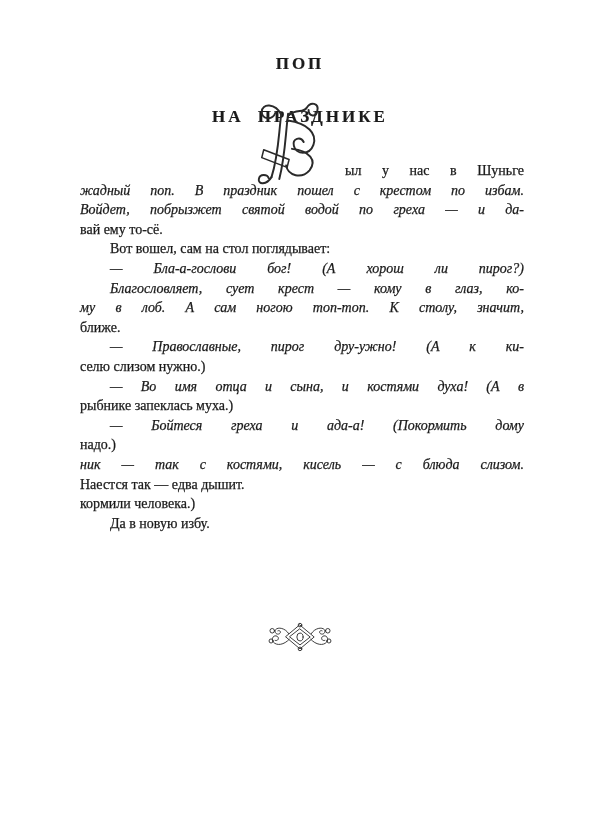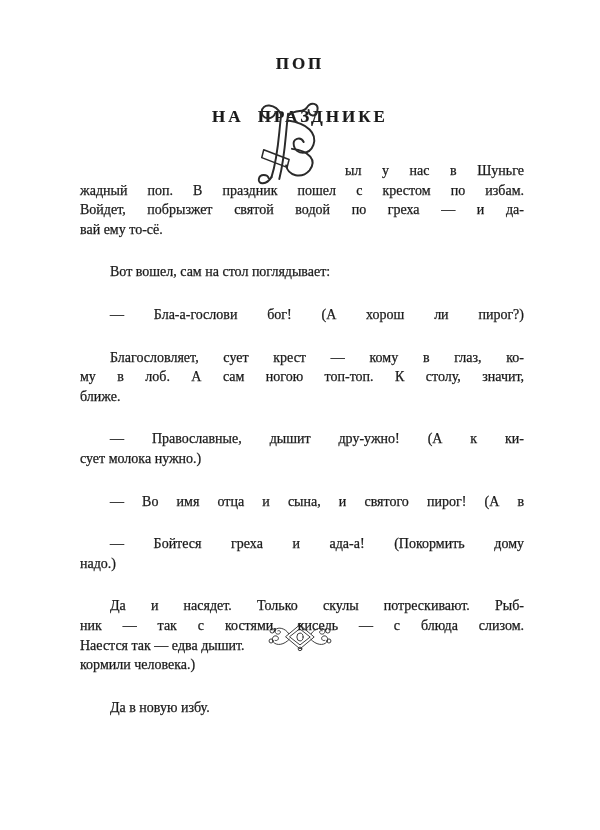--- a/index.html
+++ b/index.html
@@ -34,22 +34,23 @@
   }
   .line{
     height:19.6px;
     white-space:nowrap;
   }
   .line.justify{
     white-space:normal;
     text-align:justify;
     text-align-last:justify;
     text-justify:inter-word;
+    font-style:italic;
   }
-  .line.indent{padding-left:30px;margin-top:23px;}
+  .line.indent{padding-left:30px;}
   .first-line{
     position:relative;
     height:19.6px;
   }
   .first-line-text{
     display:block;
     margin-left:265px;
     text-align:justify;
     text-align-last:justify;
   }
@@ -103,26 +104,26 @@
     </div>
     <div id="body-lines">
         <div class="line justify">жадный поп. В праздник пошел с крестом по избам.</div>
         <div class="line justify">Войдет, побрызжет святой водой по греха — и да-</div>
         <div class="line">вай ему то-сё.</div>
         <div class="line indent">Вот вошел, сам на стол поглядывает:</div>
         <div class="line justify indent">— Бла-а-гослови бог! (А хорош ли пирог?)</div>
         <div class="line justify indent">Благословляет, сует крест — кому в глаз, ко-</div>
         <div class="line justify">му в лоб. А сам ногою топ-топ. К столу, значит,</div>
         <div class="line">ближе.</div>
-        <div class="line justify indent">— Православные, дышит дру-ужно! (А к ки-</div>
-        <div class="line">сует молока нужно.)</div>
-        <div class="line justify indent">— Во имя отца и сына, и святого пирог! (А в</div>
+        <div class="line justify indent">— Православные, пирог дру-ужно! (А к ки-</div>
+        <div class="line">селю слизом нужно.)</div>
+        <div class="line justify indent">— Во имя отца и сына, и костями духа! (А в</div>
+        <div class="line">рыбнике запеклась муха.)</div>
         <div class="line justify indent">— Бойтеся греха и ада-а! (Покормить дому</div>
         <div class="line">надо.)</div>
-        <div class="line justify indent">Да и насядет. Только скулы потрескивают. Рыб-</div>
         <div class="line justify">ник — так с костями, кисель — с блюда слизом.</div>
         <div class="line">Наестся так — едва дышит.</div>
         <div class="line">кормили человека.)</div>
         <div class="line indent">Да в новую избу.</div>
       </div>
   </div>
 
   <div class="ornament">
     <svg width="68" height="40" viewBox="0 0 120 52" aria-hidden="true">
 

